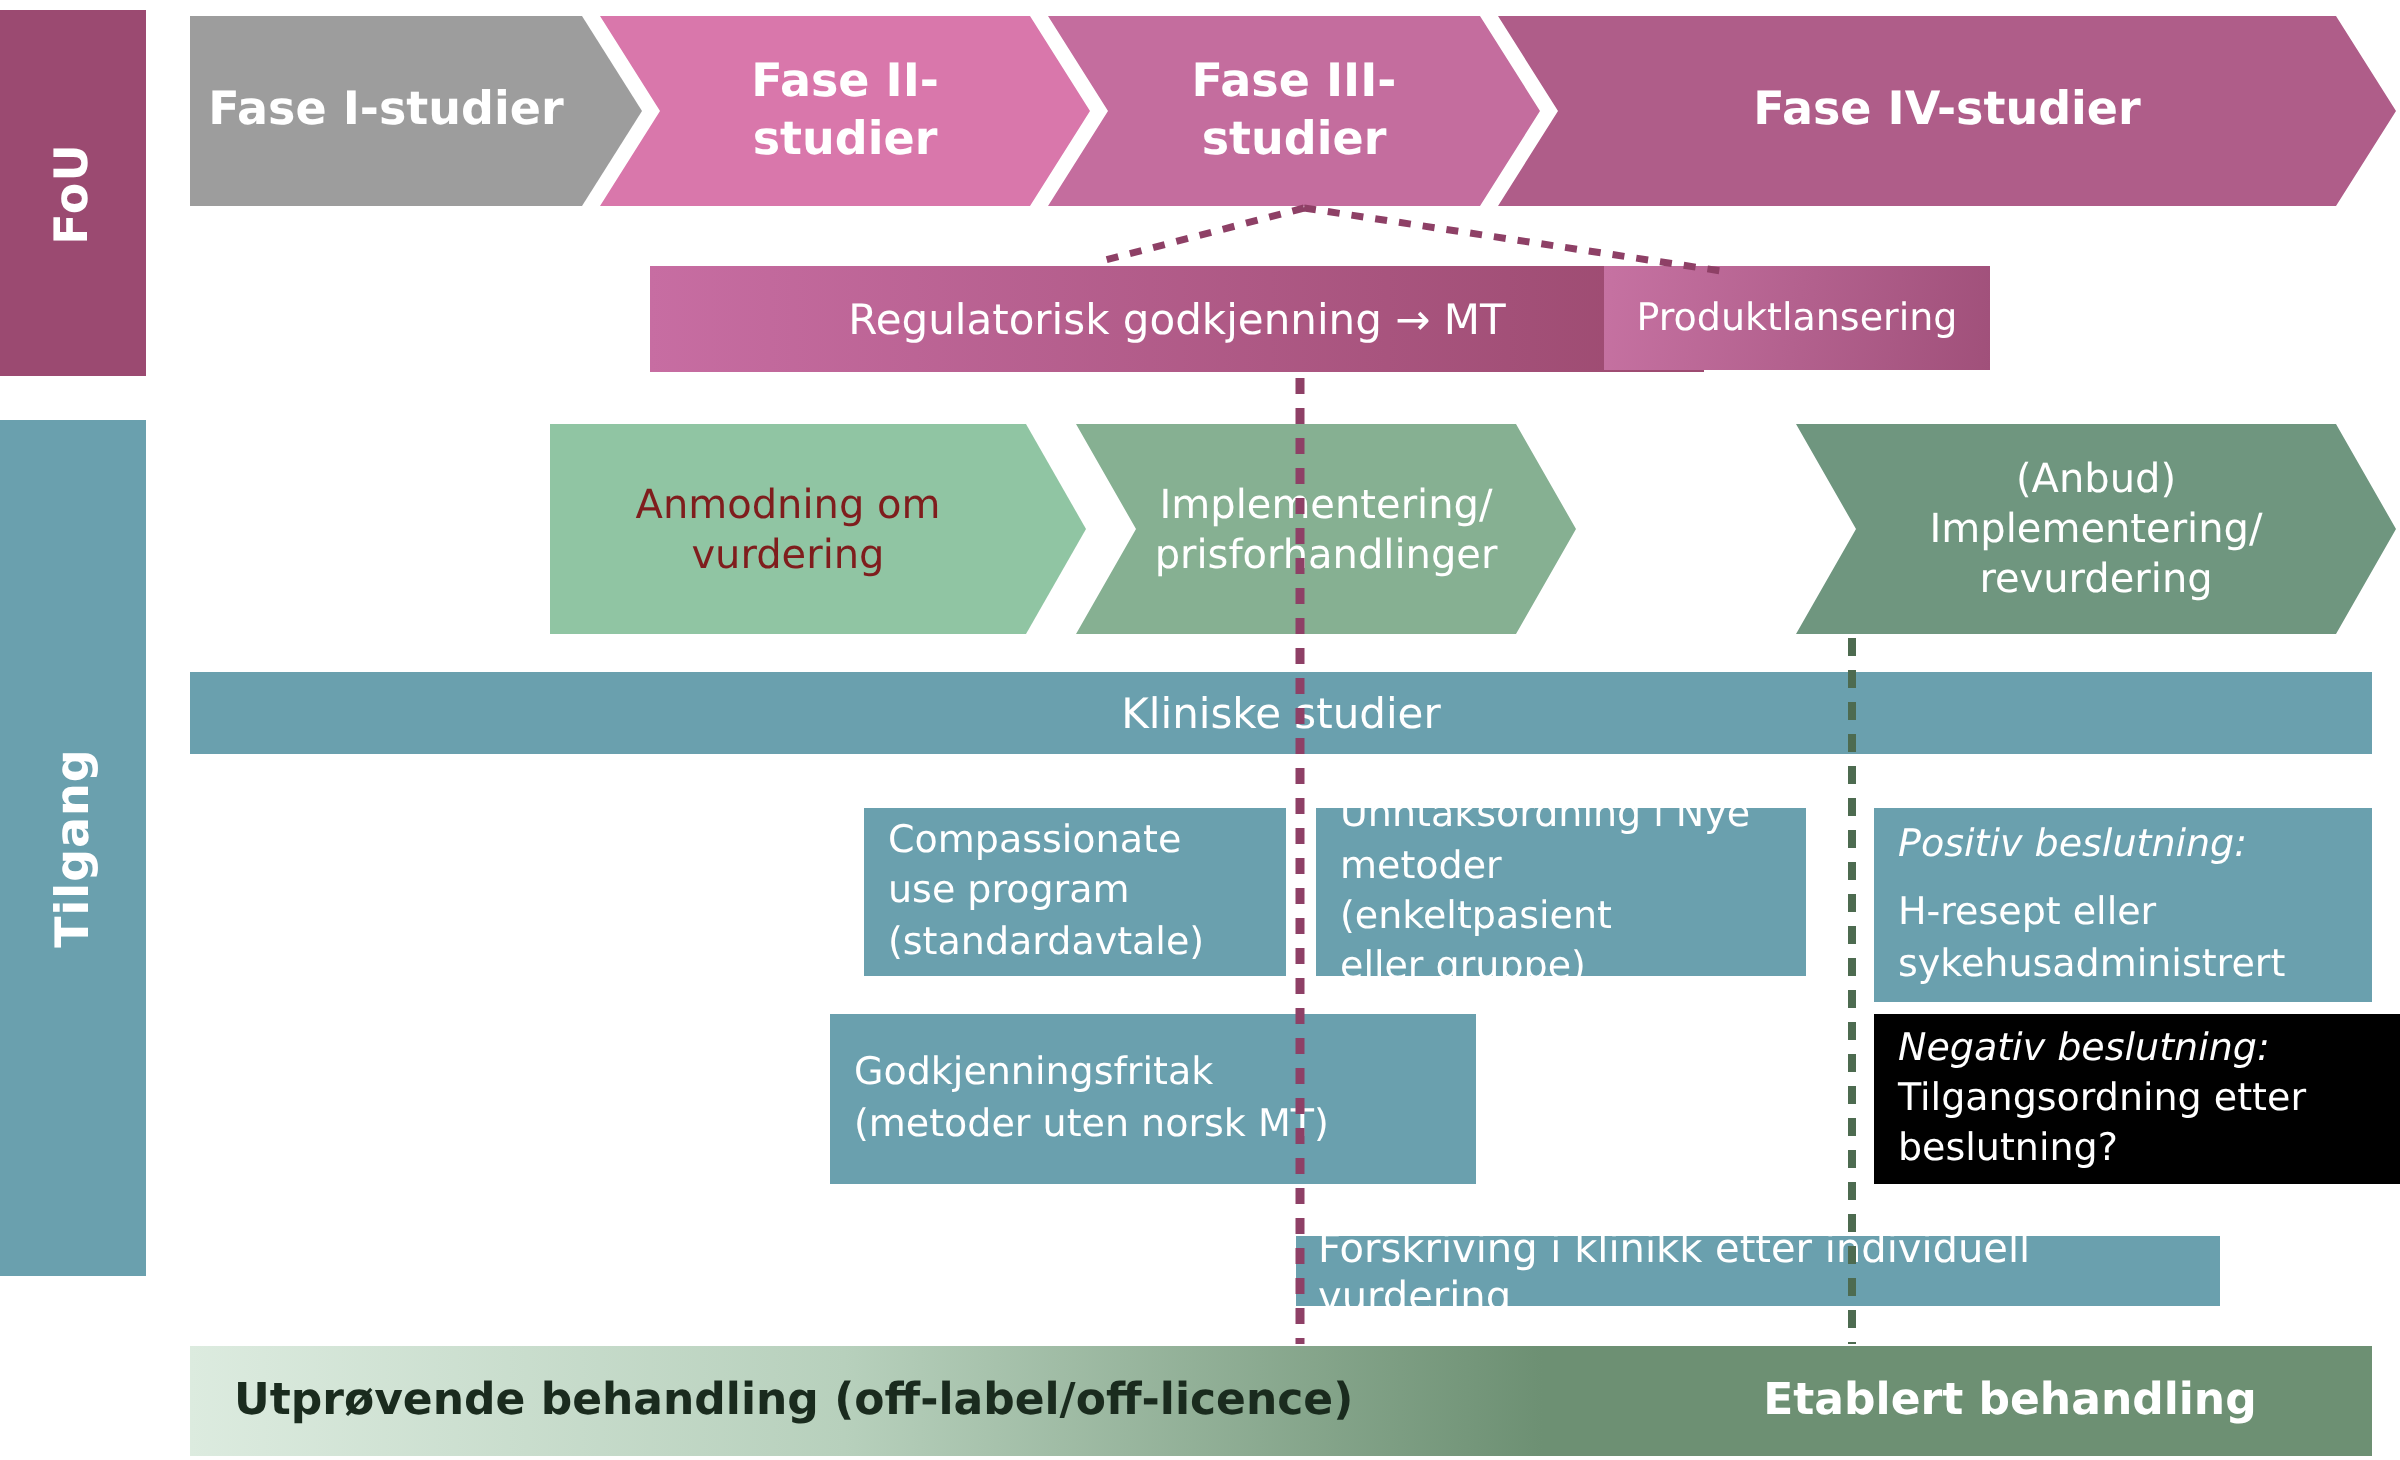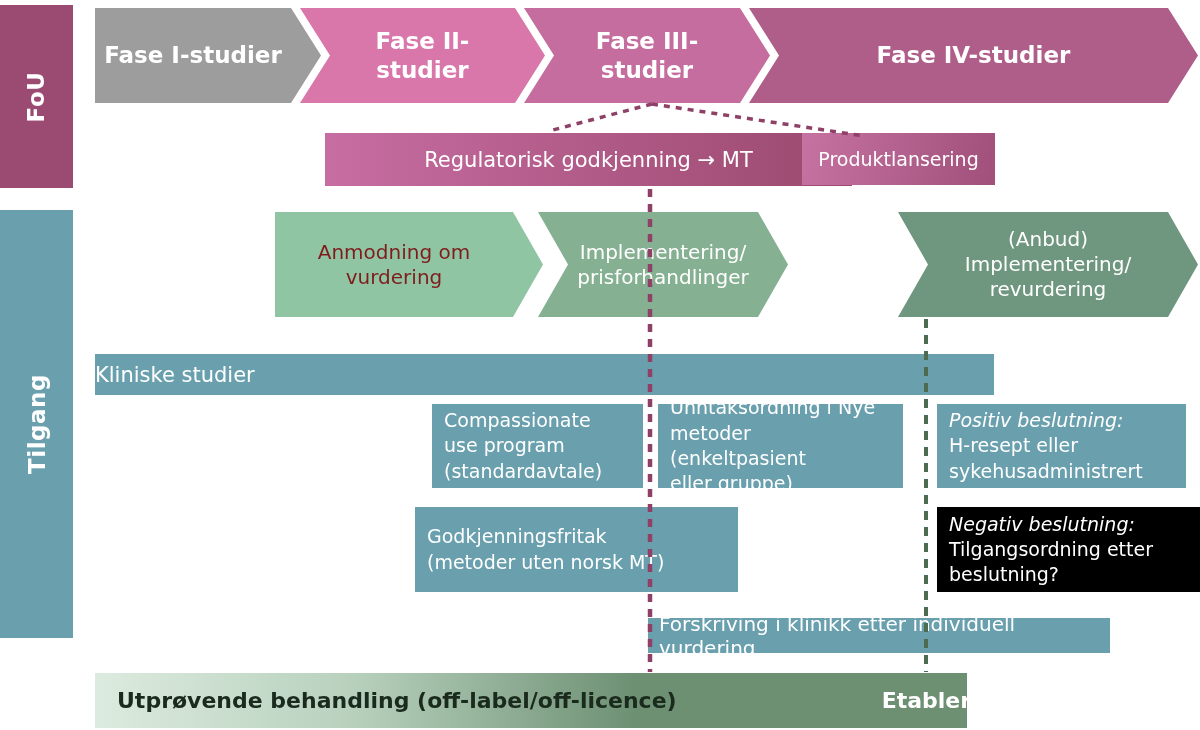--- a/index.html
+++ b/index.html
@@ -30,32 +30,32 @@
   .g3{left:766px;width:153px;background:#7fa98c;}
   .g4{left:898px;width:300px;background:#6f967f;}
   
   .mbox{display:flex;align-items:center;justify-content:center;color:#fff;text-align:center;}
   .reg{left:325px;top:133px;width:527px;height:53px;font-size:21px;
        background:linear-gradient(90deg,#c76da2 0%,#9d4b71 95%);}
   .launch{left:782px;top:133px;width:193px;height:52px;font-size:19px;
        background:linear-gradient(100deg,#c672a2 0%,#a0507a 100%);margin-left:20px;}
   
   .teal{background:#6aa0ae;color:#fff;}
-  .bar-klinisk{left:95px;top:336px;width:899px;height:41px;display:flex;align-items:center;font-size:21px;margin-top:18px;}
+  .bar-klinisk{left:95px;top:336px;width:1091px;height:41px;display:flex;align-items:center;justify-content:center;font-size:21px;}
   .infobox{display:flex;flex-direction:column;justify-content:center;padding:6px 12px;
            font-size:19px;line-height:1.33;white-space:pre-line;color:#fff;}
   .cup{left:432px;top:404px;width:211px;height:84px;}
   .unntak{left:658px;top:404px;width:245px;height:84px;}
-  .positiv{left:937px;top:404px;width:249px;height:84px;}
+  .positiv{left:937px;top:404px;width:249px;height:97px;justify-content:space-between;}
   .fritak{left:415px;top:507px;width:323px;height:85px;}
   .negativ{left:937px;top:507px;width:295px;height:85px;background:#000000;}
   .ital{font-style:italic;}
   .bar-forskriv{left:648px;top:618px;width:462px;height:35px;display:flex;align-items:center;padding-left:11px;font-size:20px;}
   
-  .bottombar{left:95px;top:673px;width:872px;height:55px;
+  .bottombar{left:95px;top:673px;width:1091px;height:55px;
      background:linear-gradient(90deg,#dcebdf 0%,#b7d0bc 30%,#6d9073 62%,#6d9073 100%);}
   .bottombar .left-label{position:absolute;left:22px;top:0;height:100%;display:flex;align-items:center;
      font-size:22px;font-weight:700;color:#1a2b1e;}
   .bottombar .right-label{position:absolute;left:720px;width:380px;top:0;height:100%;display:flex;align-items:center;justify-content:center;
      font-size:22px;font-weight:700;color:#fff;}
   
   svg.overlay{position:absolute;left:0;top:0;z-index:5;pointer-events:none;}
 </style>
 </head>
 <body>

